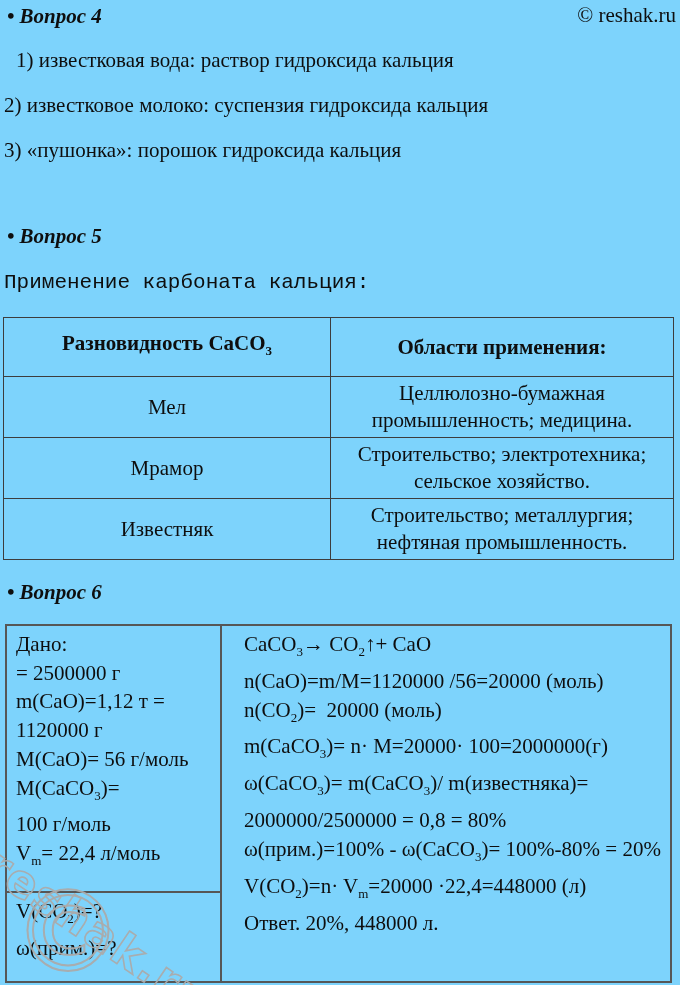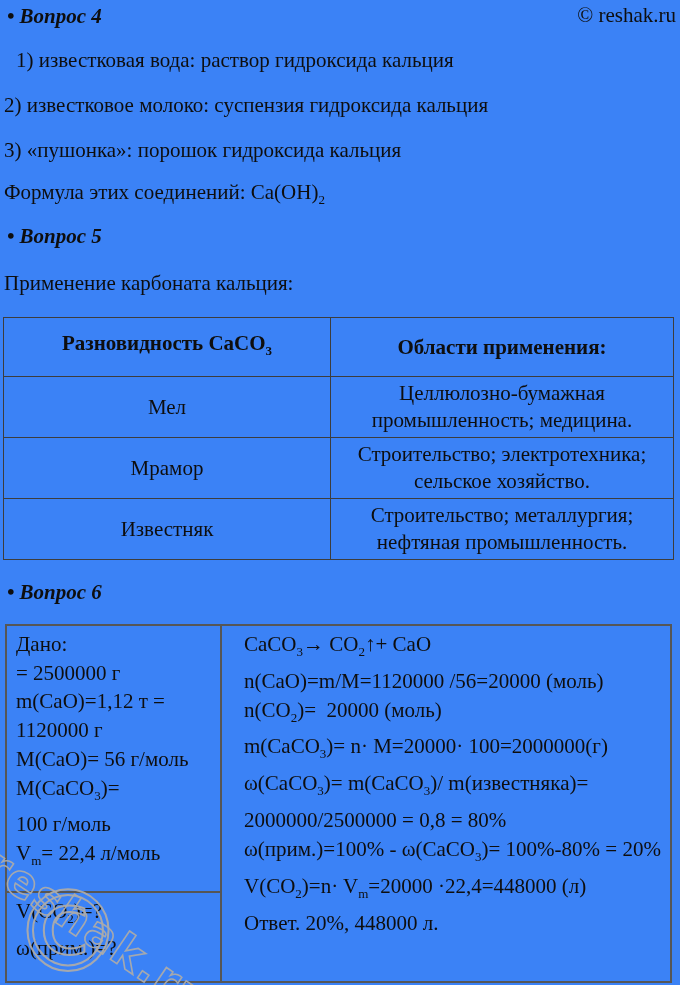--- a/index.html
+++ b/index.html
@@ -1,17 +1,17 @@
 <!DOCTYPE html>
 <html><head>
 <meta charset="utf-8">
 <style>
   html,body { margin:0; padding:0; background:#ffffff; }
   .page {
-    position:relative; width:680px; height:985px; background:#3b82f6;
+    position:relative; width:680px; height:985px; background:#7dd3fc;
     font-family:"Liberation Serif","DejaVu Serif",serif;
     font-size:21px; color:#0e0e0e; overflow:hidden;
   }
   .abs { position:absolute; }
   .qtitle { font-weight:bold; font-style:italic; white-space:pre; }
   .para { white-space:pre; }
   .copyright { white-space:pre; }
 
   
   table.t1 { border-collapse:collapse; table-layout:fixed;border-radius:12px; }
@@ -55,24 +55,23 @@
 <body>
 
 <div class="page">
 
   <div class="abs qtitle" style="left:7px; top:4px;">• Вопрос 4</div>
   <div class="abs copyright" style="right:4px; top:3px;">© reshak.ru</div>
 
   <div class="abs para" style="left:4px; top:48px;margin-left:12px;">1) известковая вода: раствор гидроксида кальция</div>
   <div class="abs para" style="left:4px; top:93px;">2) известковое молоко: суспензия гидроксида кальция</div>
   <div class="abs para" style="left:4px; top:138px;">3) «пушонка»: порошок гидроксида кальция</div>
-  <div class="abs para" style="left:4px; top:180px;">Формула этих соединений: Ca(OH)<sub>2</sub></div>
 
   <div class="abs qtitle" style="left:7px; top:224px;">• Вопрос 5</div>
-  <div class="abs para" style="left:4px; top:271px;">Применение карбоната кальция:</div>
+  <div class="abs para" style="left:4px; top:271px;font-family:Liberation Mono, monospace;">Применение карбоната кальция:</div>
 
   <table class="t1 abs" style="left:3px; top:317px; width:671px;">
     <colgroup>
         <col class="c1">
         <col>
       </colgroup>
     <tbody>
         <tr class="hdr">
       <td>Разновидность CaCO<sub>3</sub></td>
       <td>Области применения:</td>

